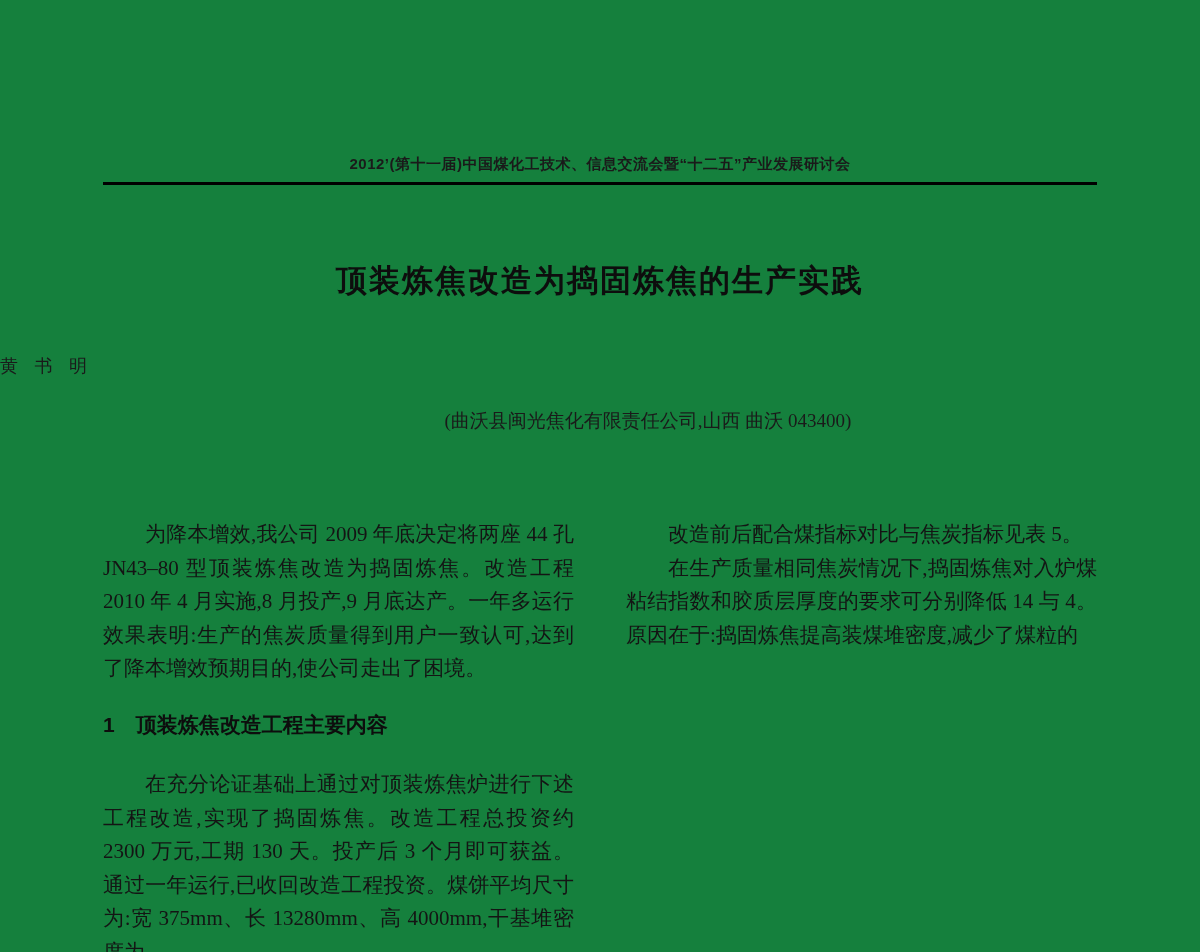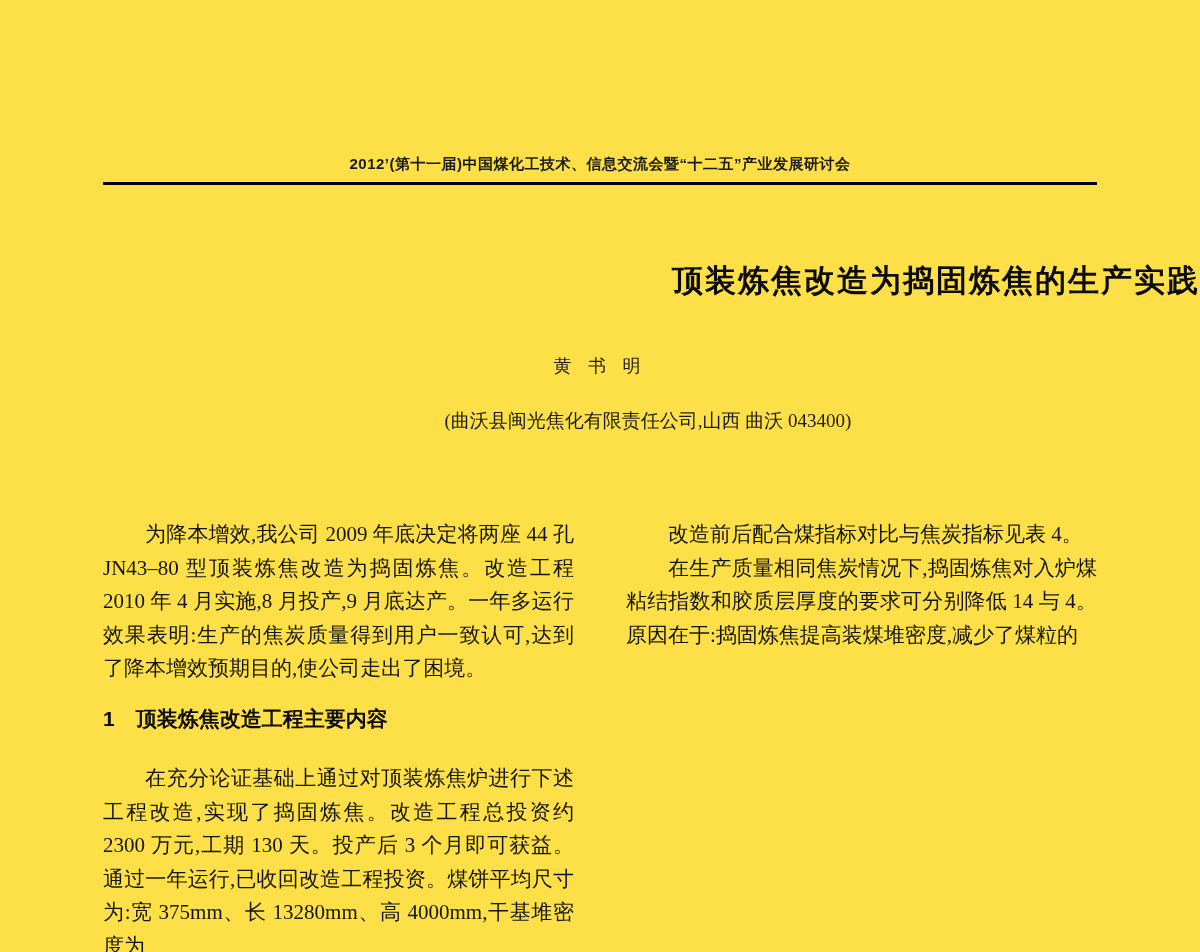--- a/index.html
+++ b/index.html
@@ -11,21 +11,21 @@
     height: 952px;
     background: #ffffff;
     color: #141414;
     font-family: "Liberation Serif", "DejaVu Serif", serif;
     position: relative;
     overflow: hidden;
   }
   .page {
     position: absolute;
     inset: 0;
-    background: #fde047;
+    background: #15803d;
   }
   .conf-header {
     position: absolute;
     top: 155px;
     left: 0;
     width: 100%;
     text-align: center;
     font-family: "Liberation Sans", "DejaVu Sans", sans-serif;
     font-size: 15px;
     font-weight: bold;
@@ -38,33 +38,33 @@
     left: 103px;
     width: 994px;
     height: 3px;
     background: #000000;
   }
   .paper-title {
     position: absolute;
     top: 260px;
     left: 0;
     width: 100%;
-    text-align: right;
+    text-align: center;
     font-family: Liberation Sans, sans-serif;
     font-size: 31px;
     font-weight: bold;
     letter-spacing: 2px;
     color: #0d0d0d;
   }
   .author-line {
     position: absolute;
     top: 354px;
     left: 0;
     width: 100%;
-    text-align: center;
+    text-align: left;
     font-size: 18px;
     letter-spacing: 6px;
     color: #1a1a1a;
   }
   .affiliation-line {
     position: absolute;
     top: 408px;
     left: 8px;
     width: 100%;
     text-align: center;
@@ -88,21 +88,21 @@
     color: #141414;
   }
   .col p {
     margin: 0;
     text-indent: 2em;
   }
   .section-heading {
     font-family: "Liberation Sans", "DejaVu Sans", sans-serif;
     font-size: 21px;
     font-weight: bold;
-    margin: 16px 0 27px 0;
+    margin: 22px 0 27px 0;
     text-indent: 0;
     color: #0d0d0d;
   }
 </style>
 </head>
 <body>
 
 <div class="page">
 
   <div class="conf-header">2012’(第十一届)中国煤化工技术、信息交流会暨“十二五”产业发展研讨会</div>
@@ -117,19 +117,19 @@
 
   <div class="columns">
 
     <div class="col">
       <p>为降本增效,我公司 2009 年底决定将两座 44 孔 JN43–80 型顶装炼焦改造为捣固炼焦。改造工程 2010 年 4 月实施,8 月投产,9 月底达产。一年多运行效果表明:生产的焦炭质量得到用户一致认可,达到了降本增效预期目的,使公司走出了困境。</p>
       <div class="section-heading">1　顶装炼焦改造工程主要内容</div>
       <p>在充分论证基础上通过对顶装炼焦炉进行下述工程改造,实现了捣固炼焦。改造工程总投资约 2300 万元,工期 130 天。投产后 3 个月即可获益。通过一年运行,已收回改造工程投资。煤饼平均尺寸为:宽 375mm、长 13280mm、高 4000mm,干基堆密度为</p>
     </div>
 
     <div class="col">
-      <p>改造前后配合煤指标对比与焦炭指标见表 4。</p>
+      <p>改造前后配合煤指标对比与焦炭指标见表 5。</p>
       <p>在生产质量相同焦炭情况下,捣固炼焦对入炉煤粘结指数和胶质层厚度的要求可分别降低 14 与 4。原因在于:捣固炼焦提高装煤堆密度,减少了煤粒的</p>
     </div>
 
   </div>
 
 </div>
 
 </body></html>

